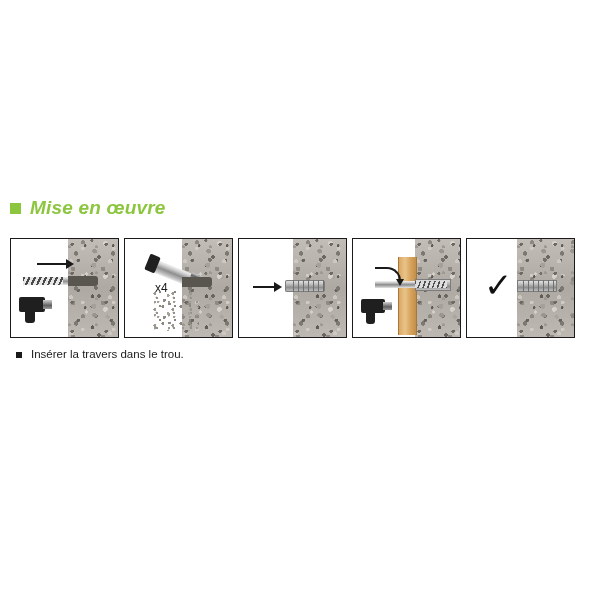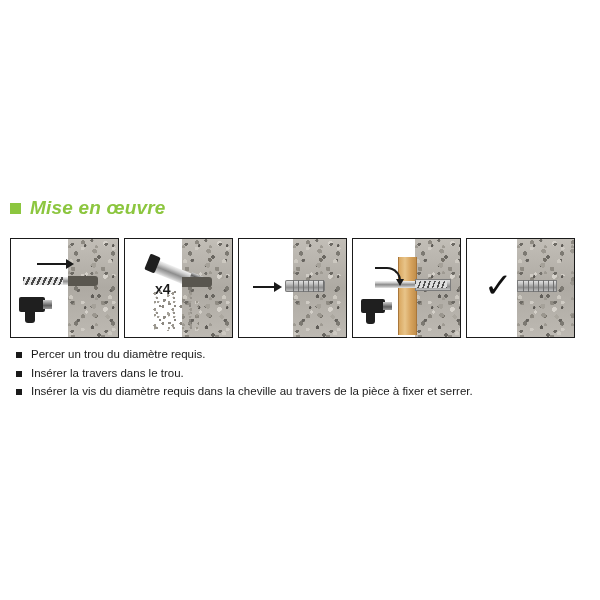--- a/index.html
+++ b/index.html
@@ -120,22 +120,22 @@
     border-right: 1px solid #a9763a;
   }
 
   .black-tool {
     background: #1f1f1f;
   }
 
   .label-x4 {
     position: absolute;
     font-family: "Liberation Sans", sans-serif;
-    font-size: 14px;
-    font-weight: bold;
+    font-size: 12px;
+    font-weight: normal;
     color: #1a1a1a;
   }
 
   .check {
     position: absolute;
     font-family: "Liberation Serif", serif;
     font-size: 34px;
     line-height: 1;
     color: #111;
   }
@@ -265,25 +265,17 @@
       <div class="plug" style="position:absolute; left:50px; top:41px; width:40px; height:12px; box-shadow:inset 0 0 0 1px #7c7c7c;"></div>
       <div style="position:absolute; left:56px; top:41px; width:34px; height:12px;
                   background:repeating-linear-gradient(90deg,#6f6f6f 0 1px,transparent 1px 5px);"></div>
     </div>
 
   </div>
 
   <div class="bullets">
     <div class="bullet-row">
       <span class="bullet-mark"></span>
-      <span class="bullet-text">Percer un trou du diamètre requis.</span>
-    </div>
-    <div class="bullet-row">
-      <span class="bullet-mark"></span>
       <span class="bullet-text">Insérer la travers dans le trou.</span>
     </div>
-    <div class="bullet-row">
-      <span class="bullet-mark"></span>
-      <span class="bullet-text">Insérer la vis du diamètre requis dans la cheville au travers de la pièce à fixer et serrer.</span>
-    </div>
   </div>
 
 </div>
 
 </body></html>

